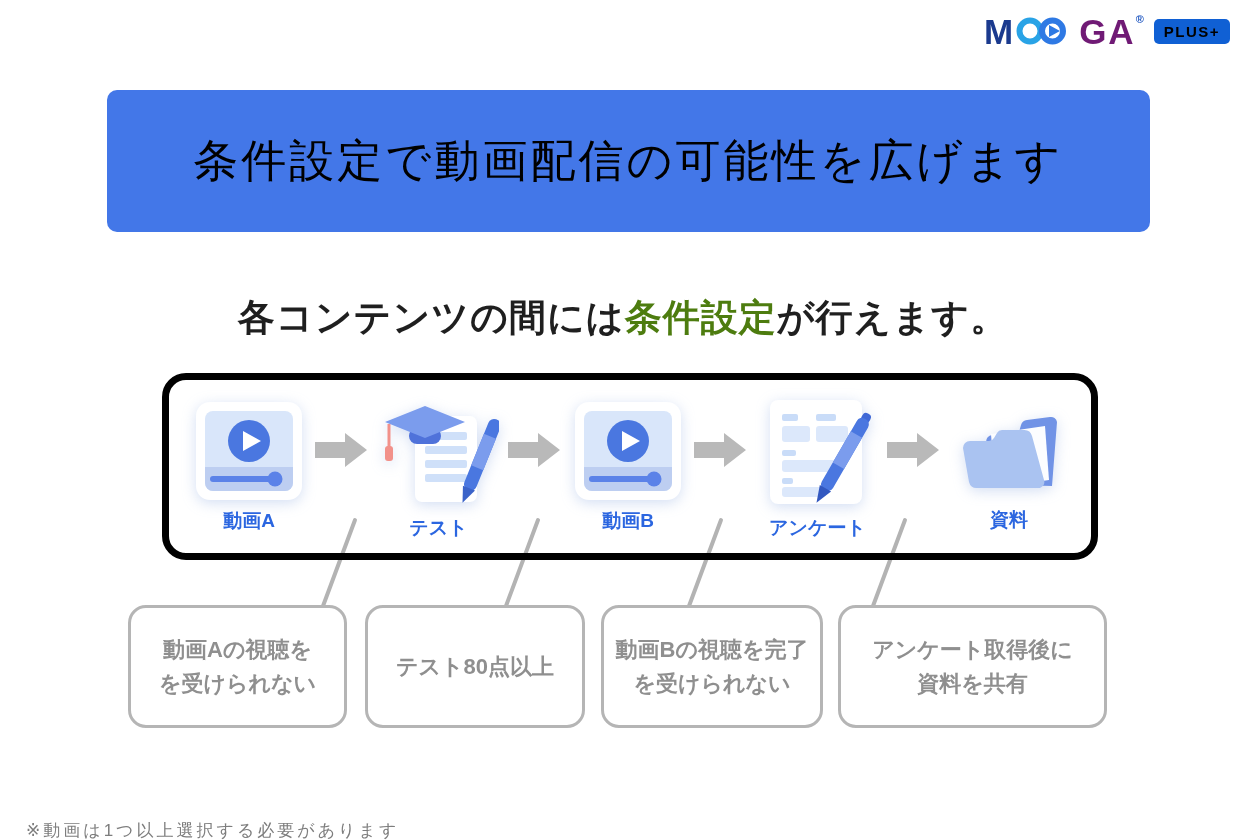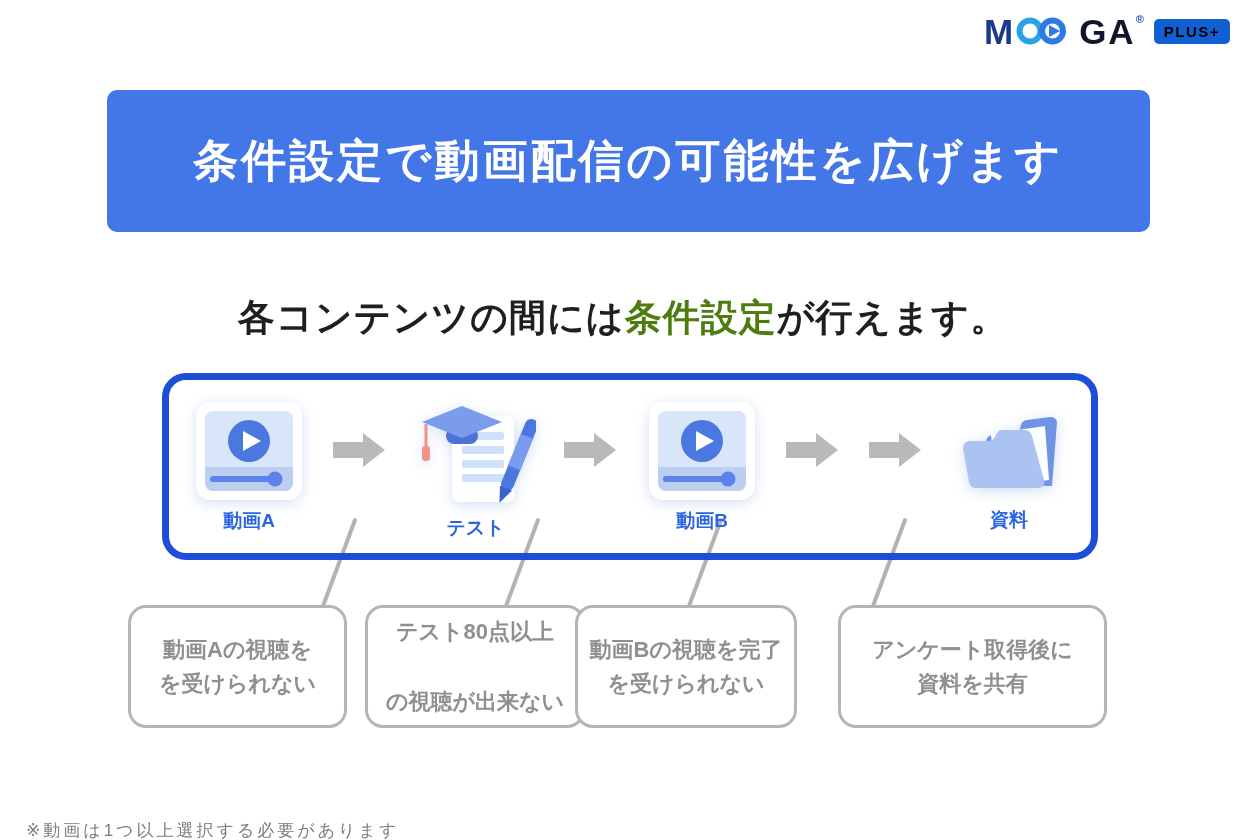--- a/index.html
+++ b/index.html
@@ -6,57 +6,57 @@
   body{
     width:1246px;height:840px;background:#ffffff;position:relative;overflow:hidden;
     font-family:"Liberation Sans","DejaVu Sans",sans-serif;
   }
   .canvas{position:absolute;inset:0;}
 
   
   .logo{position:absolute;top:13px;right:16px;display:flex;align-items:center;gap:10px;}
   .logo-word{display:flex;align-items:center;font-weight:bold;font-size:35px;line-height:1;}
   .logo-m{color:#1b3a8e;letter-spacing:0;}
-  .logo-ga{color:#0f172a;letter-spacing:2px;}
+  .logo-ga{color:#701a75;letter-spacing:2px;}
   .logo-infinity{margin:0 2px;}
   .logo-reg{font-size:11px;color:#1d55c0;align-self:flex-start;margin-top:1px;font-weight:bold;}
   .logo-badge{background:#1060d4;color:#000000;font-weight:bold;font-size:15px;letter-spacing:1.5px;
     padding:5px 10px;border-radius:5px;line-height:1;}
 
   
   .banner{position:absolute;left:107px;top:90px;width:1043px;height:142px;background:#4377e8;
     border-radius:10px;display:flex;align-items:center;justify-content:center;}
-  .banner h1{margin:0;color:#ffffff;font-size:45px;font-weight:bold;letter-spacing:3px;}
+  .banner h1{margin:0;color:#000000;font-size:45px;font-weight:normal;letter-spacing:3px;}
 
   
   .subtitle{position:absolute;left:0;top:293px;width:100%;text-align:center;
     font-size:37px;font-weight:bold;color:#1f1f1f;letter-spacing:1px;}
   .subtitle .hl{color:#4d7c0f;}
 
   
   .connectors{position:absolute;left:0;top:0;width:1246px;height:840px;z-index:1;pointer-events:none;}
   .connectors line{stroke:#b3b3b3;stroke-width:4;stroke-linecap:round;}
 
   
   .flow-box{position:absolute;left:162px;top:373px;width:936px;height:187px;box-sizing:border-box;
-    border:7px solid #1d4ed8;border-radius:24px;background:transparent;z-index:2;
+    border:7px solid #000000;border-radius:24px;background:transparent;z-index:2;
     display:flex;align-items:center;justify-content:space-between;padding:0 24px;}
   .flow-item{display:flex;flex-direction:column;align-items:center;}
   .flow-item .ficon{filter:drop-shadow(0 3px 7px rgba(110,145,215,0.30));}
   .flabel{color:#2b66e0;font-weight:bold;font-size:19px;margin-top:5px;white-space:nowrap;}
   .arrow{margin-bottom:34px;flex:0 0 auto;}
 
   
   .callout{position:absolute;box-sizing:border-box;height:123px;top:605px;background:#ffffff;
     border:3px solid #b5b5b5;border-radius:18px;z-index:2;
     display:flex;flex-direction:column;align-items:center;justify-content:center;
     color:#8f8f8f;font-weight:bold;font-size:22px;line-height:34px;text-align:center;}
   .c1{left:128px;width:219px;text-align:center;}
   .c2{left:365px;width:220px;gap:36px;}
-  .c3{left:575px;width:222px;}
+  .c3{left:601px;width:222px;}
   .c4{left:838px;width:269px;}
 
   
   .footnote{position:absolute;left:26px;top:803px;font-size:17px;color:#7d7d7d;letter-spacing:3px;margin-top:16px;}
 </style>
 </head>
 <body>
 
 <div class="canvas">
 
@@ -142,20 +142,40 @@
         <circle cx="56" cy="42" r="21" fill="#4a77e0"></circle>
         <polygon points="50,32 68,42 50,52" fill="#ffffff"></polygon>
       </svg>
       <div class="flabel">動画B</div>
     </div>
 
     <svg class="arrow" width="54" height="38" viewBox="0 0 54 38">
       <polygon points="0,11 30,11 30,2 52,19 30,36 30,27 0,27" fill="#b9b9b9"></polygon>
     </svg>
 
+    <div class="flow-item">
+      <svg class="ficon" width="120" height="118" viewBox="0 0 120 118">
+        <rect x="12" y="8" width="92" height="104" rx="8" fill="#ffffff"></rect>
+        <rect x="24" y="22" width="16" height="7" rx="2" fill="#c9dcf8"></rect>
+        <rect x="58" y="22" width="20" height="7" rx="2" fill="#c9dcf8"></rect>
+        <rect x="24" y="34" width="28" height="16" rx="3" fill="#dce8fb"></rect>
+        <rect x="58" y="34" width="32" height="16" rx="3" fill="#dce8fb"></rect>
+        <rect x="24" y="58" width="14" height="6" rx="2" fill="#c9dcf8"></rect>
+        <rect x="24" y="68" width="58" height="12" rx="3" fill="#dce8fb"></rect>
+        <rect x="24" y="86" width="11" height="6" rx="2" fill="#c9dcf8"></rect>
+        <rect x="24" y="95" width="42" height="10" rx="3" fill="#dce8fb"></rect>
+        <g transform="rotate(30 82 70)">
+          <rect x="78" y="14" width="9" height="10" rx="4" fill="#3f68d6"></rect>
+          <rect x="76" y="20" width="13" height="82" rx="6" fill="#4a77e0"></rect>
+          <rect x="76" y="38" width="13" height="36" fill="#7b9ced"></rect>
+          <polygon points="76,100 89,100 82,117" fill="#3258c0"></polygon>
+        </g>
+      </svg>
+      <div class="flabel">アンケート</div>
+    </div>
 
     <svg class="arrow" width="54" height="38" viewBox="0 0 54 38">
       <polygon points="0,11 30,11 30,2 52,19 30,36 30,27 0,27" fill="#b9b9b9"></polygon>
     </svg>
 
     <div class="flow-item">
       <svg class="ficon" width="116" height="102" viewBox="0 0 116 102">
         <path d="M106 22 a6 6 0 0 0 -7 -5 l-23 3 a7 7 0 0 0 -6 5 l-2 7 -27 3 a7 7 0 0 0 -6 7 v42 l66 2 z" fill="#7193e6"></path>
         <polygon points="40,34 94,26 98,80 44,88" fill="#fcfdff"></polygon>
         <path d="M12 48 a7 7 0 0 1 7 -7 h19 a6 6 0 0 0 5 -3 l3 -5 a6 6 0 0 1 5 -3 h22 a8 8 0 0 1 8 6 l12 44 a6 6 0 0 1 -6 8 h-61 a8 8 0 0 1 -8 -6 z" fill="#aac3f1"></path>
@@ -165,21 +185,20 @@
 
   </section>
 
   <div class="callout c1">
     <div>動画Aの視聴を</div>
     <div>を受けられない</div>
   </div>
 
   <div class="callout c2">
     <div>テスト80点以上</div>
-    <div>の視聴が出来ない</div>
   </div>
 
   <div class="callout c3">
     <div>動画Bの視聴を完了</div>
     <div>を受けられない</div>
   </div>
 
   <div class="callout c4">
     <div>アンケート取得後に</div>
     <div>資料を共有</div>

